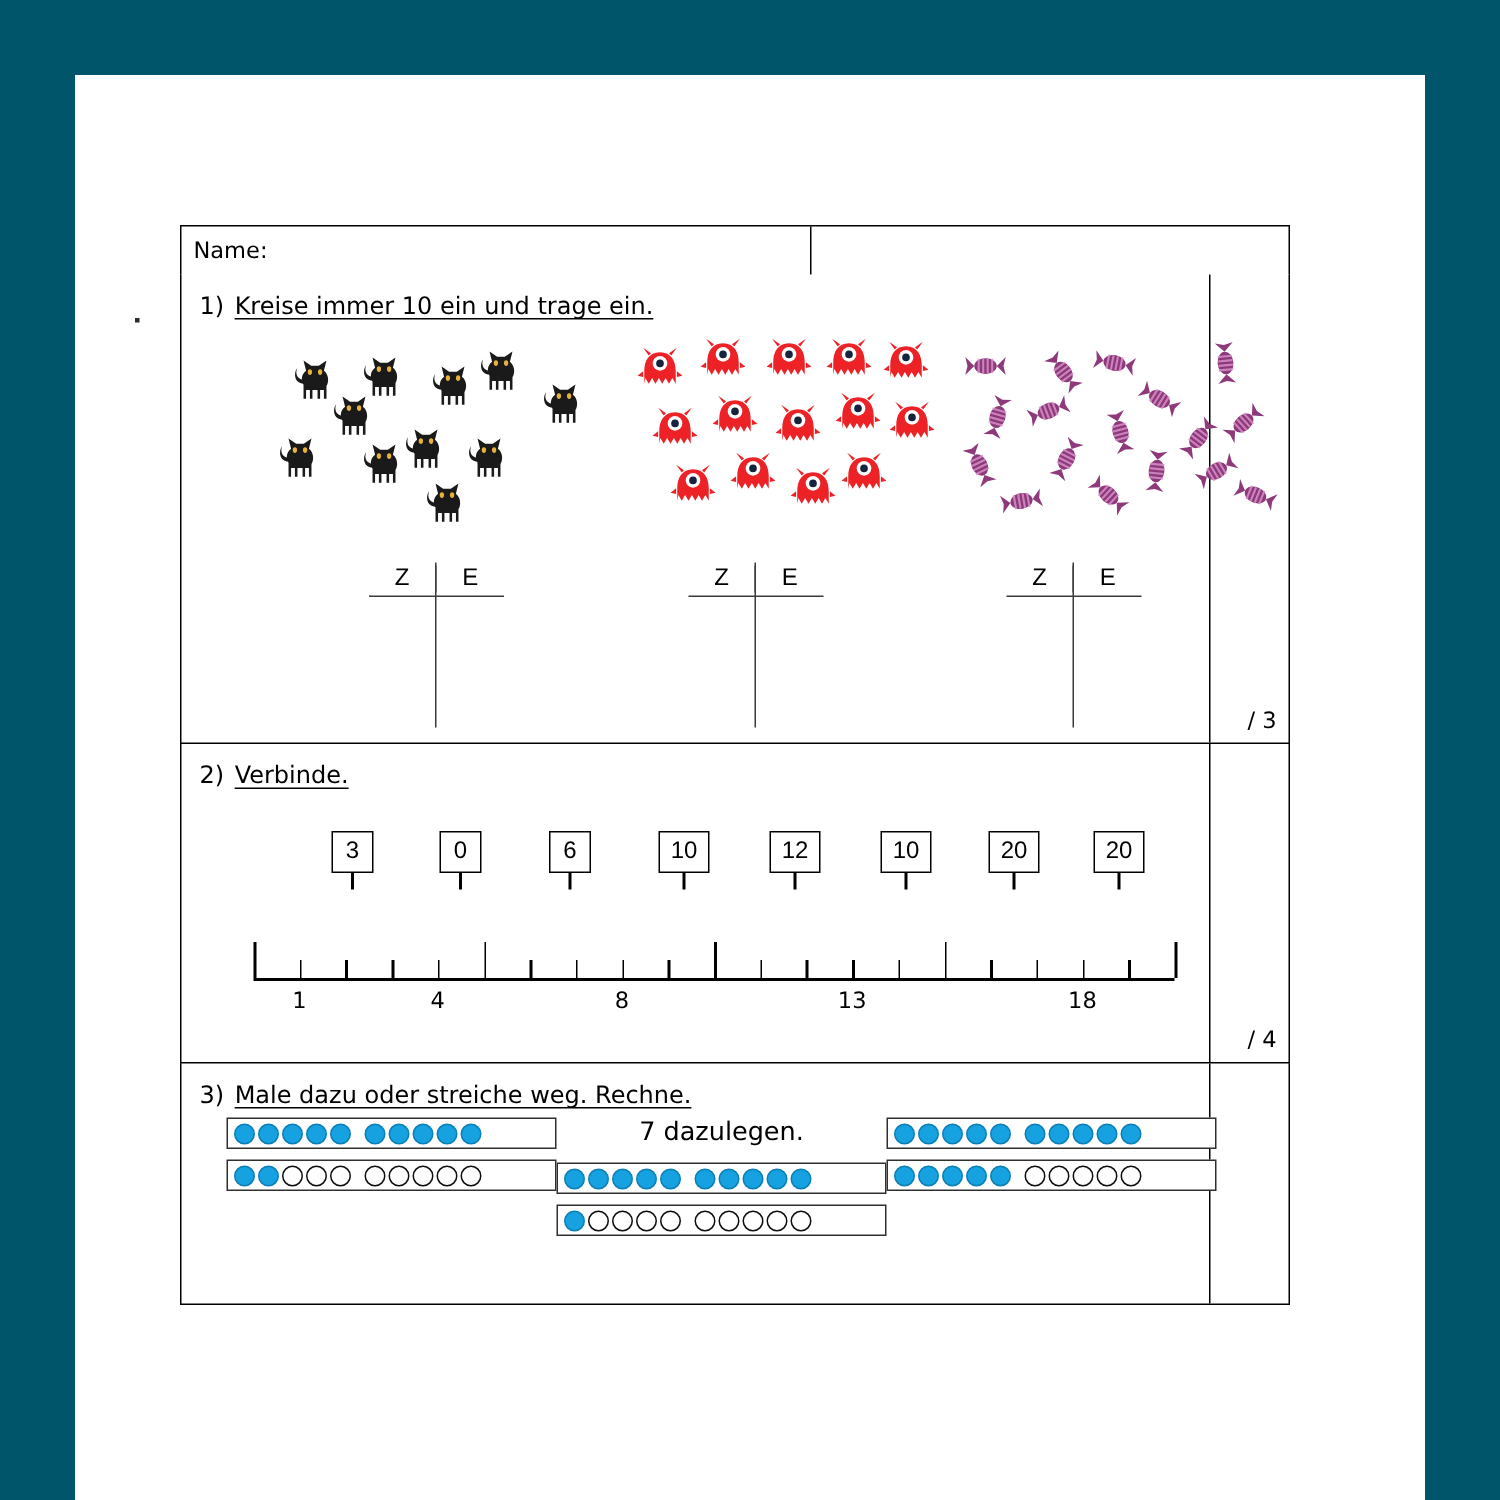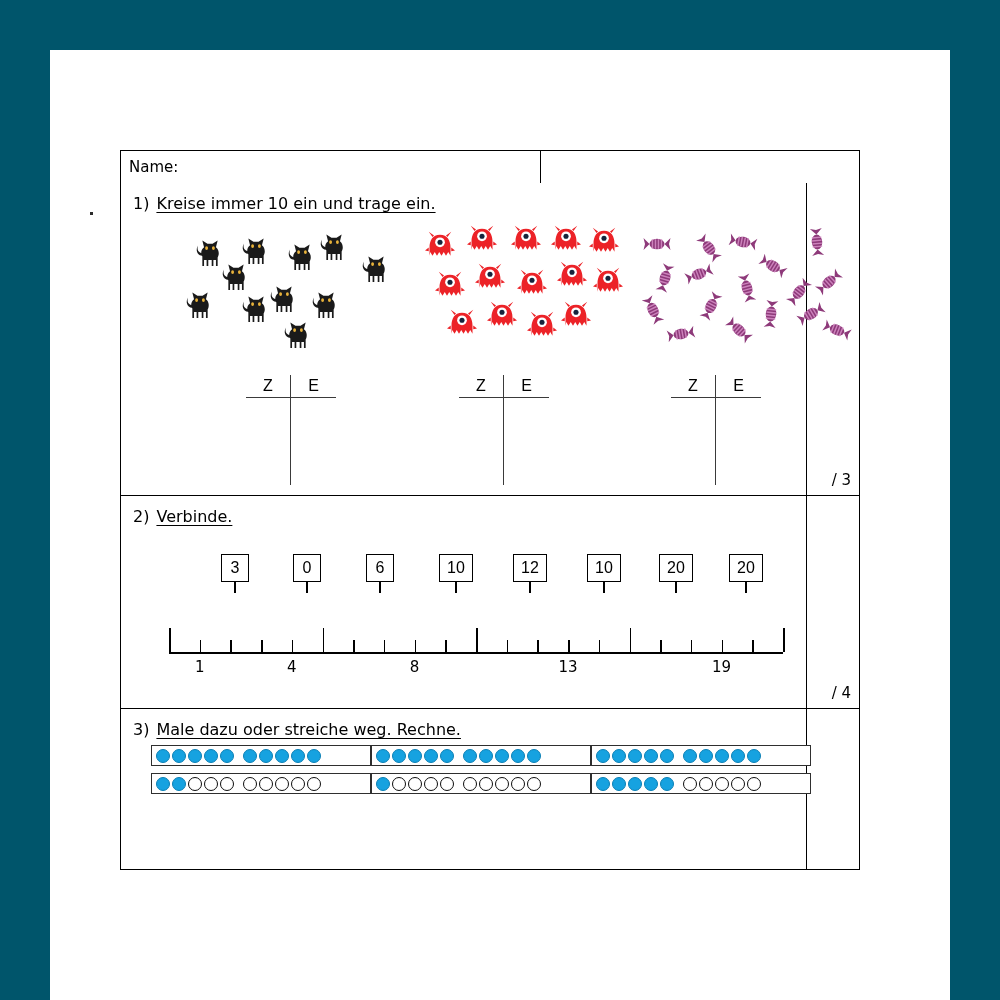--- a/index.html
+++ b/index.html
@@ -658,21 +658,21 @@
             <div class="nl-tick major" style="left: 508.5px;"></div>
             <div class="nl-tick minor" style="left: 539.2px;"></div>
             <div class="nl-tick minor" style="left: 569.9px;"></div>
             <div class="nl-tick minor" style="left: 600.6px;"></div>
             <div class="nl-tick minor" style="left: 631.3px;"></div>
             <div class="nl-tick major" style="left: 662px;"></div>
             <div class="nl-lab" style="left: 78.7px;">1</div>
             <div class="nl-lab" style="left: 170.8px;">4</div>
             <div class="nl-lab" style="left: 293.6px;">8</div>
             <div class="nl-lab" style="left: 447.1px;">13</div>
-            <div class="nl-lab" style="left: 600.6px;">19</div>
+            <div class="nl-lab" style="left: 600.6px;">18</div>
           </div>
       </div>
       <div class="ex-score">
         <span>/ 4</span>
       </div>
     </div>
 
     <div class="exercise" id="ex3">
       <div class="ex-main">
         <div class="ex-heading">
@@ -701,20 +701,21 @@
                 <div class="bead empty"></div>
                 <div class="bead-gap"></div>
                 <div class="bead empty"></div>
                 <div class="bead empty"></div>
                 <div class="bead empty"></div>
                 <div class="bead empty"></div>
                 <div class="bead empty"></div>
               </div>
             </div>
             <div class="ex3-col" style="left: 250px;">
+              <div class="ex3-caption">7 dazulegen.</div>
               <div class="beadbar">
                 <div class="bead filled"></div>
                 <div class="bead filled"></div>
                 <div class="bead filled"></div>
                 <div class="bead filled"></div>
                 <div class="bead filled"></div>
                 <div class="bead-gap"></div>
                 <div class="bead filled"></div>
                 <div class="bead filled"></div>
                 <div class="bead filled"></div>

